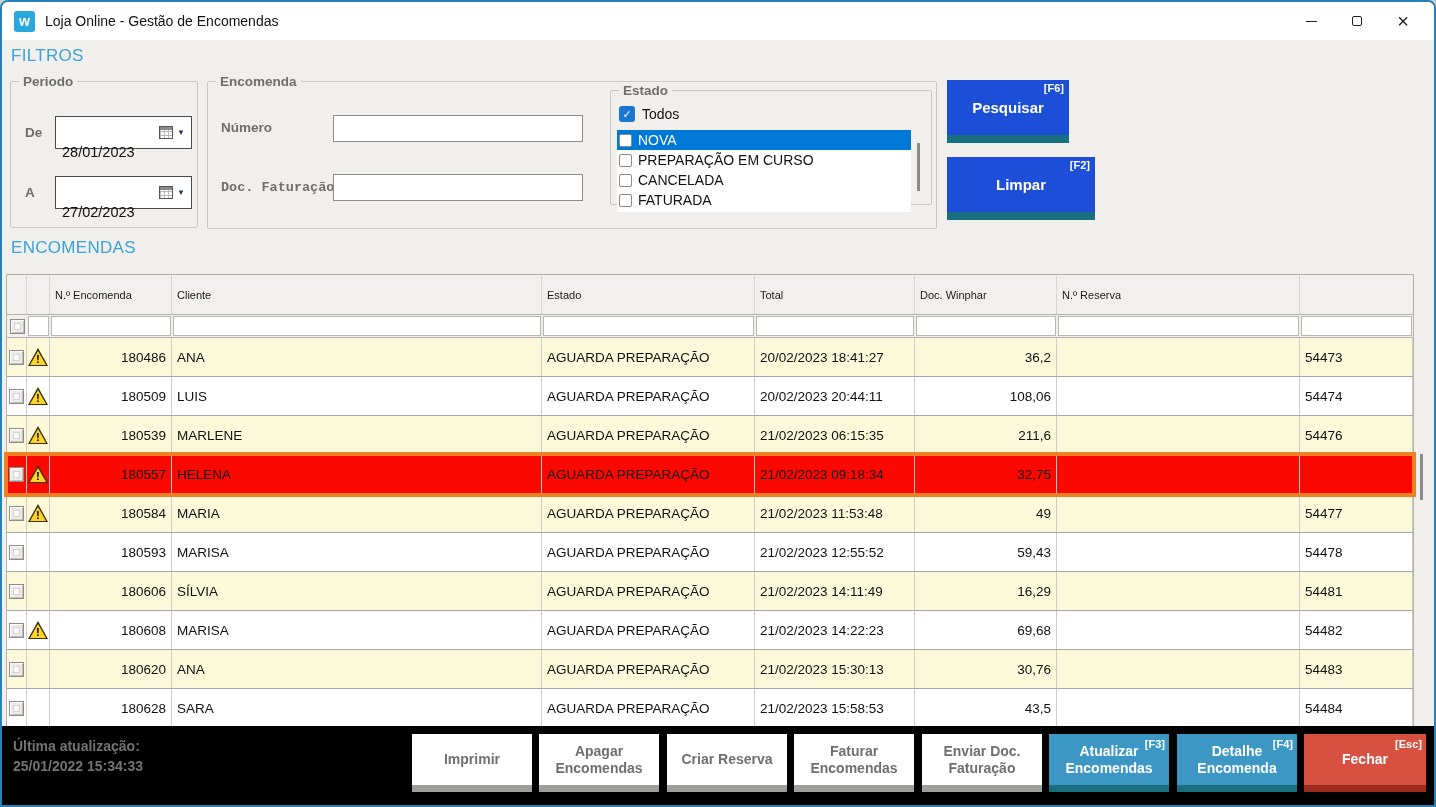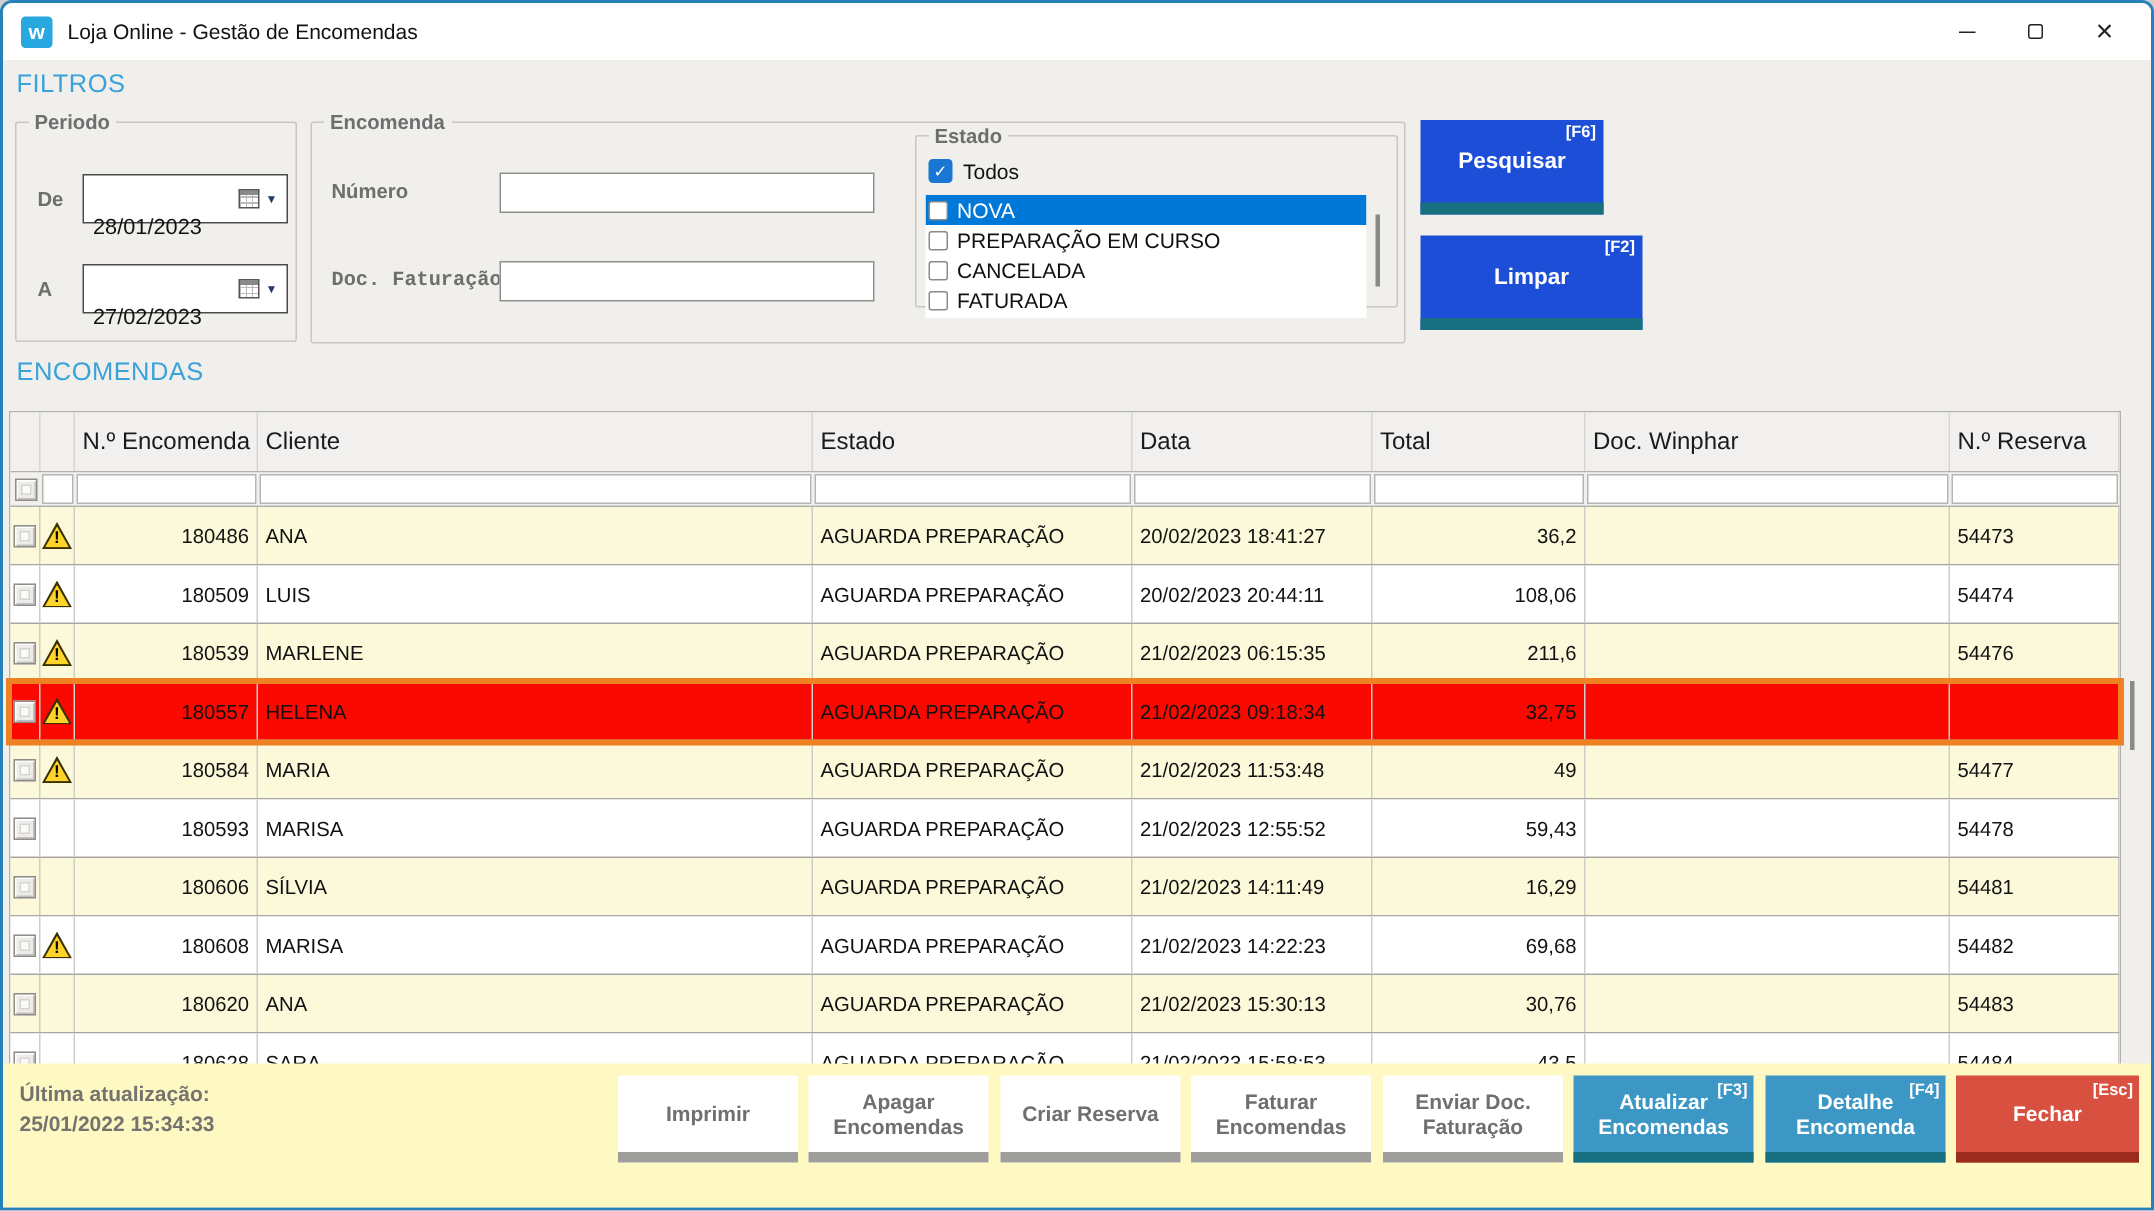--- a/index.html
+++ b/index.html
@@ -44,37 +44,37 @@
   
   .bigbtn { position:absolute; background:#1d4ed8; border:none; border-bottom:8px solid #186F80; color:#fff; font-family:Liberation Sans, sans-serif; font-weight:bold; font-size:15px; cursor:pointer; }
   .bigbtn .sc { position:absolute; top:2px; right:5px; font-size:11px; font-weight:bold; }
   
   #tbl { position:absolute; left:4px; top:272px; width:1408px; border:1px solid #b3b1ae; border-bottom:none; background:#fff; }
   .trow { display:grid; grid-template-columns:20px 23px 122px 370px 213px 160px 142px 243px 113px; }
   .tc { border-right:1px solid #CFCDC9; padding:0 5px; display:flex; align-items:center; font-size:13.5px; color:#111; overflow:hidden; white-space:nowrap; }
   .tc.r { justify-content:flex-end; }
   .tc.c { justify-content:center; padding:0; }
   #hdr { height:40px; background:#F1F0EE; border-bottom:1px solid #b3b1ae; }
-  #hdr .tc { border-right:1px solid #D8D6D3; font-size:16px; color:#1a1a1a; }
+  #hdr .tc { border-right:1px solid #D8D6D3; font-size:11px; color:#1a1a1a; }
   #frow { height:23px; background:#F1F0EE; border-bottom:1px solid #b3b1ae; }
   #frow .tc { padding:1px; border-right:none; }
   #frow .fcell { width:100%; height:100%; background:#fff; border:1px solid #b7b5b2; }
   #frow .tc.ccb { display:flex; align-items:center; justify-content:center; }
   .drow { height:39px; border-bottom:1px solid #A9A7A4; background:#fff; }
   .drow.zy { background:#FBF9D9; }
   .drow.zsel { background:#FB0800; outline:4px solid #F08122; outline-offset:-1px; position:relative; z-index:2; }
   .cb3d { position:relative; width:15px; height:15px; background:#EDECEA; border:1px solid #8f8d8a; box-shadow:inset 1px 1px 0 #ffffff, inset -1px -1px 0 #c2c0bd; }
   .cb3d::after { content:""; position:absolute; inset:3px; background:#FAFAF8; border:1px solid #d6d4d1; }
   .warn { position:relative; width:20px; height:18px; }
   .warn .wo { position:absolute; inset:0; background:#3a3000; clip-path:polygon(50% 0,100% 100%,0 100%); }
   .warn .wi { position:absolute; left:2px; top:3px; width:16px; height:14px; background:#FFD42A; clip-path:polygon(50% 0,100% 100%,0 100%); }
   .warn .we { position:absolute; left:0; right:0; bottom:1px; text-align:center; font-weight:bold; font-size:11.5px; line-height:11px; color:#000; }
   #tscroll { position:absolute; left:1418px; top:452px; width:3px; height:46px; background:#8a8a8a; }
   
-  #footer { position:absolute; left:0; right:0; bottom:0; height:96px; background:#fef9c3; }
+  #footer { position:absolute; left:0; right:0; bottom:0; height:79px; background:#000000; }
   #lastupd { position:absolute; left:11px; top:10px; font-size:14px; font-weight:bold; color:#75736F; line-height:20px; }
   .fbtn { position:absolute; top:8px; width:120px; height:58px; border:none; font-family:"Liberation Sans",sans-serif; font-weight:bold; font-size:14px; line-height:17px; cursor:pointer; display:flex; align-items:center; justify-content:center; text-align:center; padding:0 4px; }
   .fbtn.default { background:#fff; color:#6F6F6F; border-bottom:7px solid #9E9E9C; }
   .fbtn.primary { background:#3D97C4; color:#fff; border-bottom:7px solid #186F80; position:absolute; }
   .fbtn.danger { background:#D8503F; color:#fff; border-bottom:7px solid #9A2B1D; }
   .fbtn .sc { position:absolute; top:2px; right:4px; font-size:11px; font-weight:bold; }
 </style>
 </head>
 <body>
 
@@ -158,21 +158,20 @@
 
   <div class="bluehead" style="top:236px;">ENCOMENDAS</div>
 
   <div id="tbl">
     <div class="trow" id="hdr">
       <div class="tc"></div>
       <div class="tc"></div>
       <div class="tc">N.º Encomenda</div>
       <div class="tc">Cliente</div>
       <div class="tc">Estado</div>
-      <div class="tc">Data</div>
       <div class="tc">Total</div>
       <div class="tc">Doc. Winphar</div>
       <div class="tc">N.º Reserva</div>
     </div>
     <div class="trow" id="frow">
       <div class="tc ccb">
           <span class="cb3d"></span>
         </div>
       <div class="tc">
           <span class="fcell"></span>

